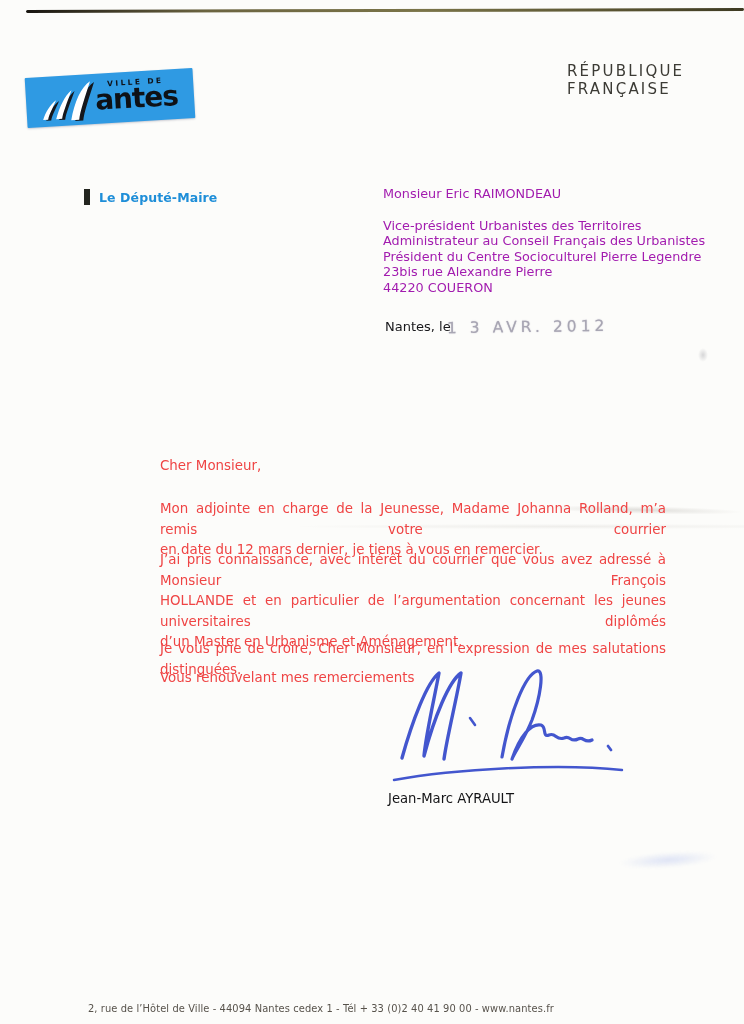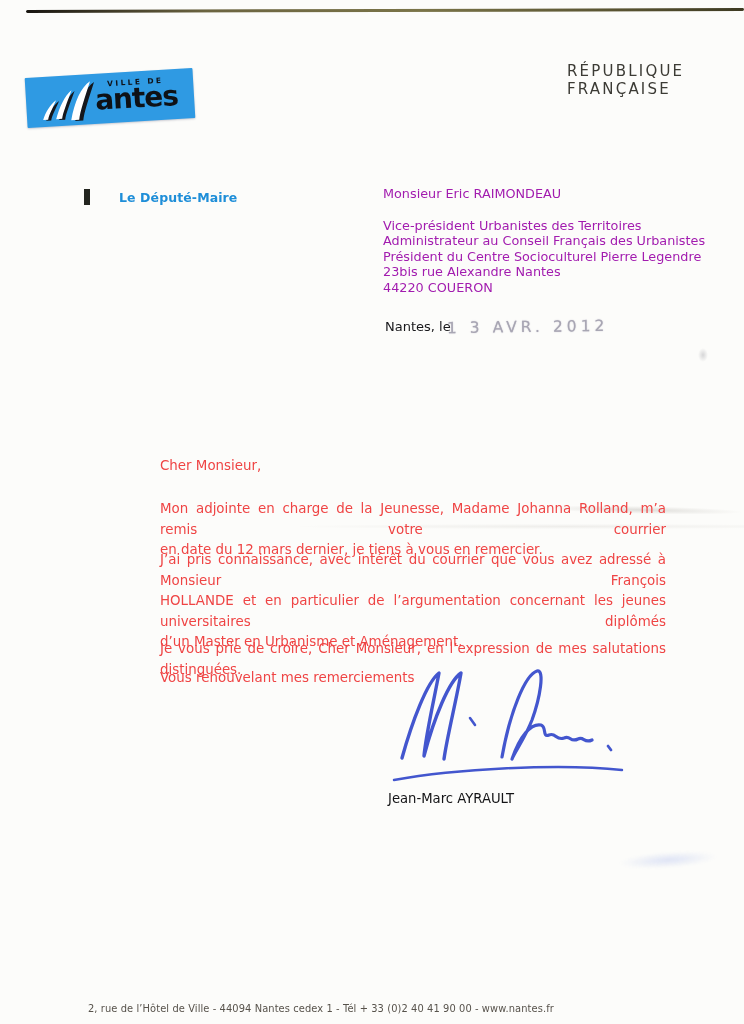--- a/index.html
+++ b/index.html
@@ -54,21 +54,21 @@
   .logo-sails { position: absolute; left: 2px; top: 4px; }
   .logo-ville {
     position: absolute; left: 74px; top: 4px;
     font-size: 7.5px; font-weight: bold; letter-spacing: 2.4px; color: #10131a;
   }
   .logo-name {
     position: absolute; left: 61px; top: 8px;
     font-size: 28px; font-weight: bold; color: #0e1116; letter-spacing: -1px;
   }
 
-  .deputy { left: 84px; top: 189px; display: flex; align-items: center; gap: 20px; }
+  .deputy { left: 84px; top: 189px; display: flex; align-items: center; }
   .deputy-bar { width: 6px; height: 16px; background: #23251f; margin-right: 9px; }
   .deputy-label { color: #1e8ed8; font-weight: bold; font-size: 12.5px; letter-spacing: 0.1px; }
 
   
   .recipient { left: 383px; top: 186px; font-size: 12.8px; line-height: 15.6px; color: #a21caf; }
   .recipient .gap { height: 16px; }
 
   
   .dateline { left: 385px; top: 319px; font-size: 13px; color: #17171a; }
   .stamp {
@@ -135,21 +135,21 @@
   <div class="deputy-bar"></div>
   <div class="deputy-label">Le Député-Maire</div>
 </div>
 
 <div class="abs recipient">
   <div>Monsieur Eric RAIMONDEAU</div>
   <div class="gap"></div>
   <div>Vice-président Urbanistes des Territoires</div>
   <div>Administrateur au Conseil Français des Urbanistes</div>
   <div>Président du Centre Socioculturel Pierre Legendre</div>
-  <div>23bis rue Alexandre Nantes</div>
+  <div>23bis rue Alexandre Pierre</div>
   <div>44220 COUERON</div>
 </div>
 
 <div class="abs dateline">Nantes, le</div>
 <div class="abs stamp">1 3 AVR. 2012</div>
 
 <div class="abs letter-body salutation">Cher Monsieur,</div>
 
 <div class="abs letter-body para p1">
   <div class="jline">Mon adjointe en charge de la Jeunesse, Madame Johanna Rolland, m’a remis votre courrier</div>

